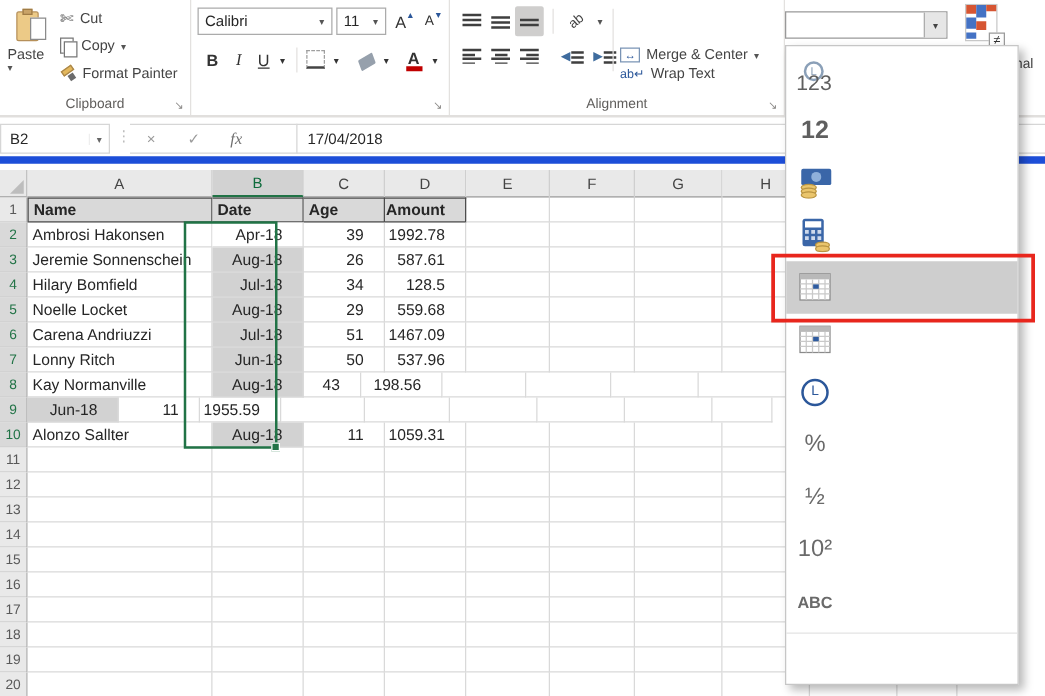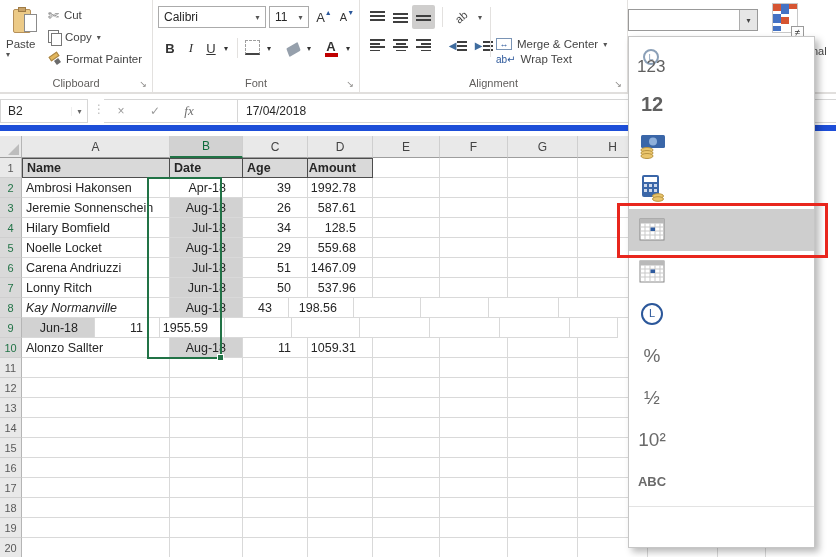--- a/index.html
+++ b/index.html
@@ -199,21 +199,20 @@
       <div class="fbtn borders-caret mini-caret">▾</div>
       <div class="fbtn fill-btn">
           <span class="bucket"></span>
         </div>
       <div class="fbtn fill-caret mini-caret">▾</div>
       <div class="fbtn fontcolor-btn">
         <span>A</span>
         <span class="red-bar"></span>
       </div>
       <div class="fbtn color-caret mini-caret">▾</div>
-      <div class="grp-label">Font</div>
       <div class="launcher">↘</div>
     </div>
 
     <div class="rgroup grp-align">
       <div class="abtn" style="left:6px; top:5px;">
           <span class="bars bars-top"></span>
         </div>
       <div class="abtn" style="left:29px; top:5px;">
           <span class="bars bars-mid"></span>
         </div>
@@ -404,21 +403,21 @@
           <div class="cell num" style="width: 65px;">50</div>
           <div class="cell num" style="width: 65px;">537.96</div>
           <div class="cell" style="width: 67px;"></div>
           <div class="cell" style="width: 68px;"></div>
           <div class="cell" style="width: 70px;"></div>
           <div class="cell" style="width: 70px;"></div>
           <div class="cell" style="width: 70px;"></div>
           <div class="cell" style="width: 48px;"></div>
         </div>
         <div class="crow">
-          <div class="cell name" style="width: 148px; font-style: italic;">Kay Normanville</div>
+          <div class="cell name" style="width: 148px;">Kay Normanville</div>
           <div class="cell num date-sel" style="width: 73px;">Aug-18</div>
           <div class="cell num" style="width: 46px;">43</div>
           <div class="cell num" style="width: 65px;">198.56</div>
           <div class="cell" style="width: 67px;"></div>
           <div class="cell" style="width: 68px;"></div>
           <div class="cell" style="width: 70px;"></div>
           <div class="cell" style="width: 70px;"></div>
           <div class="cell" style="width: 70px;"></div>
           <div class="cell" style="width: 48px;"></div>
         </div>

